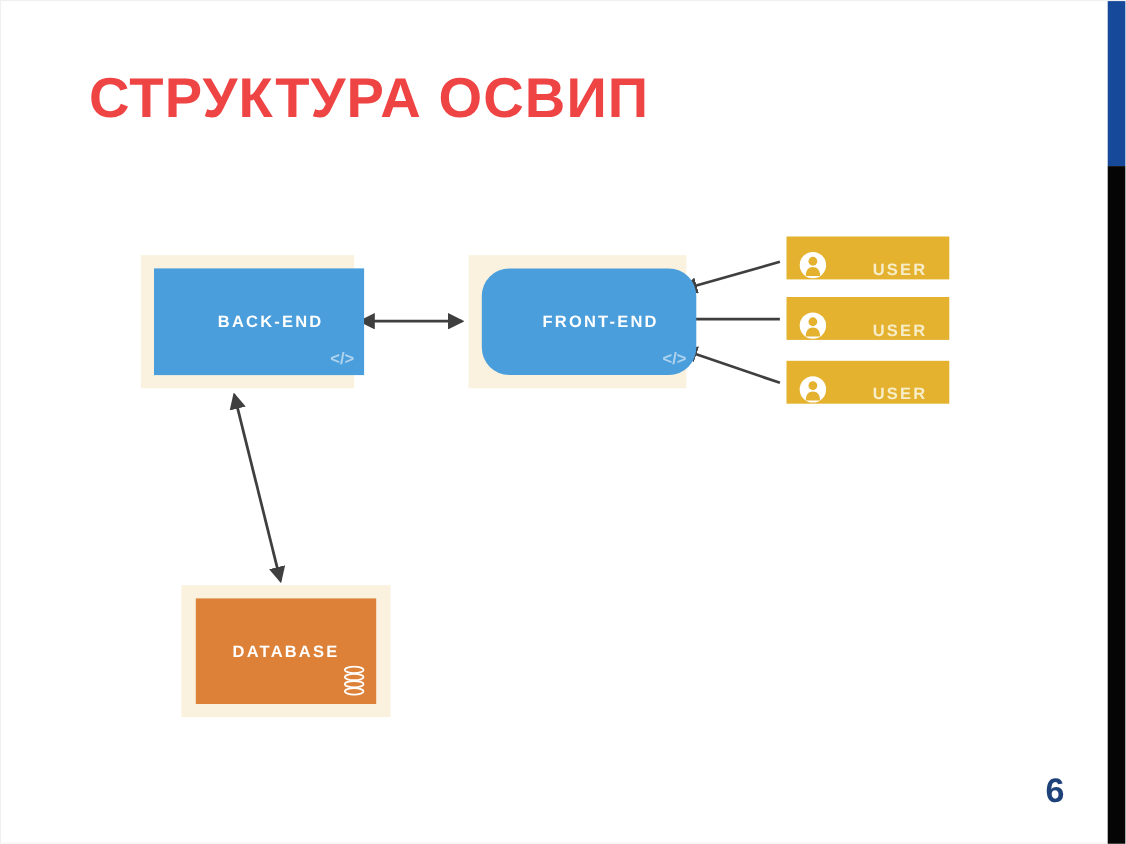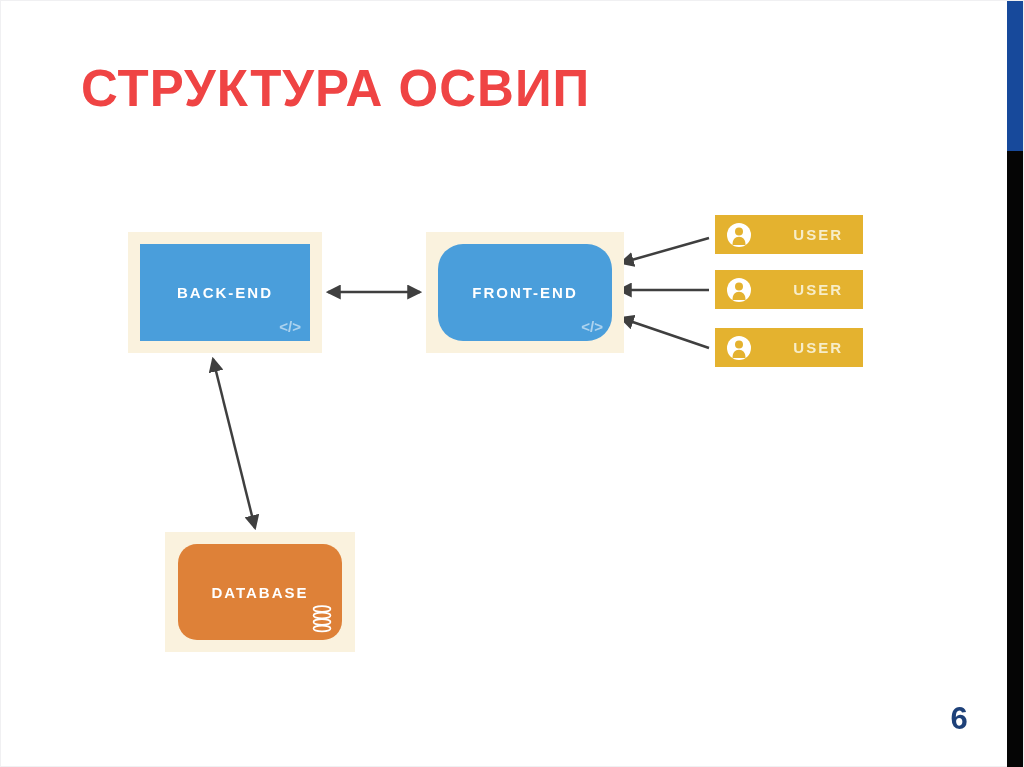--- a/index.html
+++ b/index.html
@@ -33,29 +33,29 @@
   .frame{position:absolute;background:#faf2de;}
   .node{
     position:absolute;display:flex;align-items:center;justify-content:center;
     color:#ffffff;font-weight:bold;letter-spacing:2px;font-size:15px;
   }
   .node .code-glyph{
     position:absolute;right:9px;bottom:6px;
     font-size:15px;font-weight:bold;color:rgba(255,255,255,0.55);
     letter-spacing:0;
   }
-  .node-blue{background:#4a9edb;}
+  .node-blue{background:#4a9edb;padding-left:21px;}
   .node-orange{background:#de8138;}
 
   .db-icon{position:absolute;right:9px;bottom:7px;}
 
   
   .user-chip{
     position:absolute;width:148px;height:39px;background:#e4b22f;
-    display:flex;align-items:center;
+    display:flex;align-items:flex-end;
   }
   .user-chip .user-icon{margin-left:11px;flex:0 0 auto;display:block;}
   .user-chip .user-label{
     margin-left:auto;margin-right:20px;
     color:#f7edc9;font-weight:bold;font-size:15px;letter-spacing:2px;
   }
 
   .arrows{position:absolute;left:0;top:0;width:1024px;height:767px;pointer-events:none;}
 </style>
 </head>
@@ -87,21 +87,21 @@
     <span class="code-glyph">&lt;/&gt;</span>
   </div>
 
   <div class="frame" style="left:425px;top:231px;width:198px;height:121px;"></div>
   <div class="node node-blue" style="left:437px;top:243px;width:174px;height:97px;border-radius:25px;">
     <span>FRONT-END</span>
     <span class="code-glyph">&lt;/&gt;</span>
   </div>
 
   <div class="frame" style="left:164px;top:531px;width:190px;height:120px;"></div>
-  <div class="node node-orange" style="left:177px;top:543px;width:164px;height:96px;border-radius:19px;">
+  <div class="node node-orange" style="left:177px;top:543px;width:164px;height:96px;">
     <span>DATABASE</span>
     <svg class="db-icon" width="22" height="28" viewBox="0 0 22 28">
       <g fill="none" stroke="#ffffff" stroke-width="1.6">
         <ellipse cx="11" cy="4" rx="8.5" ry="2.9"></ellipse>
         <ellipse cx="11" cy="10.5" rx="8.5" ry="2.9"></ellipse>
         <ellipse cx="11" cy="17" rx="8.5" ry="2.9"></ellipse>
         <ellipse cx="11" cy="23.5" rx="8.5" ry="2.9"></ellipse>
       </g>
     </svg>
   </div>

